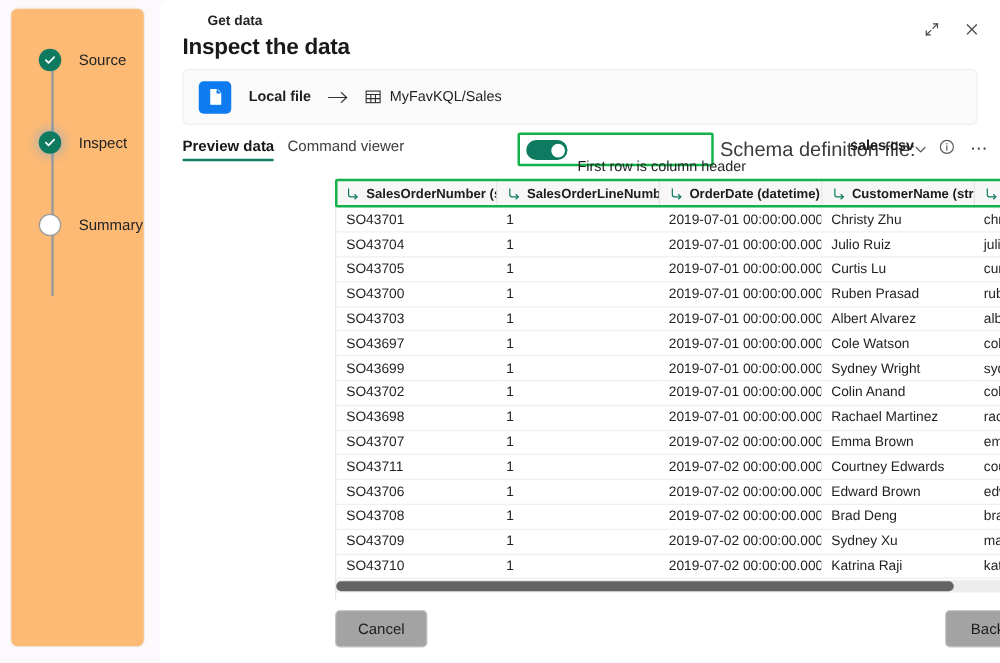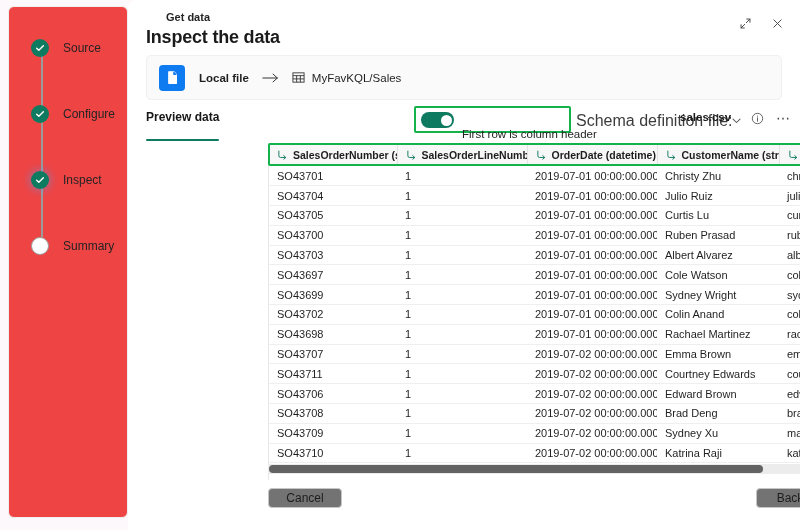--- a/index.html
+++ b/index.html
@@ -12,22 +12,22 @@
   #root {
     position: relative;
     width: 800px; height: 530px;
     background: #fdf8fb;
   }
 
   
   #wizard {
     position: absolute;
     left: 8px; top: 6px;
-    width: 120px; height: 512px;
-    background: #ef4444;
+    width: 108px; height: 512px;
+    background: #fdba74;
     border-radius: 6px;
     border: 1px solid #efefef;
   }
   .steps { position: relative; padding: 22px 0 0 22px; }
   .step {
     position: relative;
     display: flex; align-items: center;
     height: 37px;
     margin-bottom: 29px;
   }
@@ -118,21 +118,21 @@
   #dest-label { margin-left: 7px; font-size: 11.5px; color: #1f1f1f; }
 
   
   #tabs-row {
     position: absolute; left: 18px; top: 108px;
     width: 636px; height: 30px;
   }
   .tab {
     position: absolute; top: 2px;
     font-size: 12px; color: #3c3c3c; cursor: pointer;
-    padding-bottom: 16px;
+    padding-bottom: 4px;
   }
   .tab.active { font-weight: 700; color: #171717; }
   .tab.active::after {
     content: ""; position: absolute;
     left: 0; right: 0; bottom: -1px; height: 2.5px;
     background: #0e7a5f; border-radius: 2px;
   }
   #tab-preview { left: 0; }
   #tab-command { left: 84px; }
 
@@ -249,27 +249,27 @@
     cursor: pointer;
   }
 
   
   #footer {
     position: absolute; left: 140px; top: 488px;
     width: 648px; height: 32px;
   }
   .btn {
     position: absolute; top: 0;
-    height: 20px;
+    height: 30px;
     border-radius: 4px;
     font-size: 12px;
     display: flex; align-items: center; justify-content: center;
     cursor: pointer;
     border: 1px solid #c6c6c6;
-    background: #737373; color: #1d1d1d;
+    background: #a3a3a3; color: #1d1d1d;
   }
   #btn-cancel { left: 0; width: 74px; }
   #btn-back { right: 92px; width: 68px; }
 </style>
 </head>
 <body>
 
 <div id="root">
 
   <div id="wizard">
@@ -278,28 +278,20 @@
 
       <div class="step">
         <div class="bullet">
           <svg width="10" height="10" viewBox="0 0 12 12">
               <path d="M2 6.2 L4.6 8.8 L10 3.2" stroke="#fff" stroke-width="1.7" fill="none" stroke-linecap="round" stroke-linejoin="round"></path>
             </svg>
         </div>
         <div class="step-label">Source</div>
       </div>
 
-      <div class="step">
-        <div class="bullet">
-          <svg width="10" height="10" viewBox="0 0 12 12">
-              <path d="M2 6.2 L4.6 8.8 L10 3.2" stroke="#fff" stroke-width="1.7" fill="none" stroke-linecap="round" stroke-linejoin="round"></path>
-            </svg>
-        </div>
-        <div class="step-label">Configure</div>
-      </div>
 
       <div class="step">
         <div class="bullet current">
           <svg width="10" height="10" viewBox="0 0 12 12">
               <path d="M2 6.2 L4.6 8.8 L10 3.2" stroke="#fff" stroke-width="1.7" fill="none" stroke-linecap="round" stroke-linejoin="round"></path>
             </svg>
         </div>
         <div class="step-label">Inspect</div>
       </div>
 
@@ -353,20 +345,21 @@
             <path d="M1 8.5 H13"></path>
           <path d="M5 5 V12"></path>
             <path d="M9 5 V12"></path>
         </svg>
       </div>
       <div id="dest-label">MyFavKQL/Sales</div>
     </div>
 
     <div id="tabs-row">
       <div class="tab active" id="tab-preview">Preview data</div>
+      <div class="tab" id="tab-command">Command viewer</div>
 
       <div id="toggle-highlight"></div>
       <div id="toggle">
         <div class="knob"></div>
       </div>
       <div id="toggle-label">First row is column header</div>
 
       <div id="schema-label">Schema definition file:</div>
       <div id="schema-value">sales.csv</div>
       <div id="schema-chevron">

